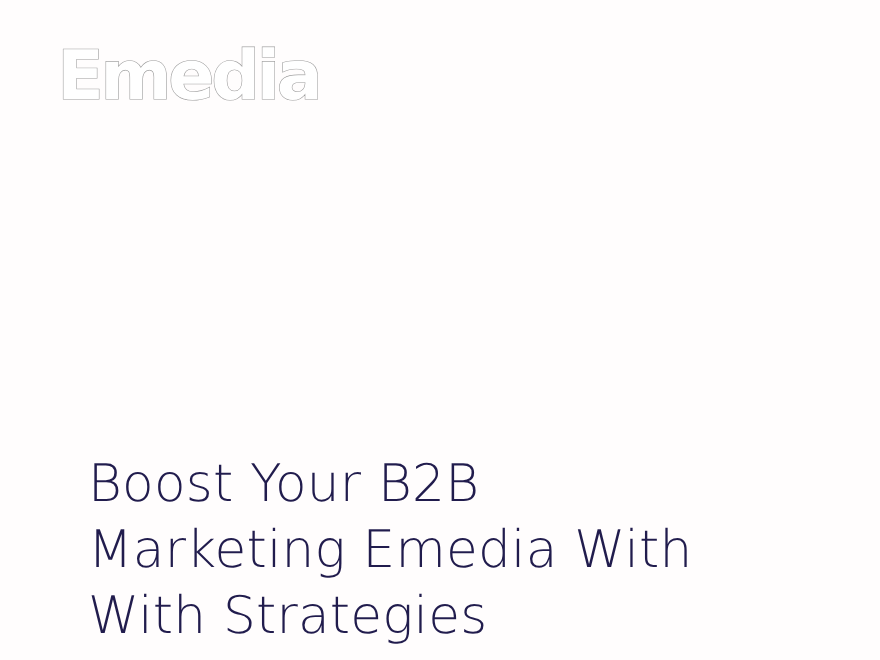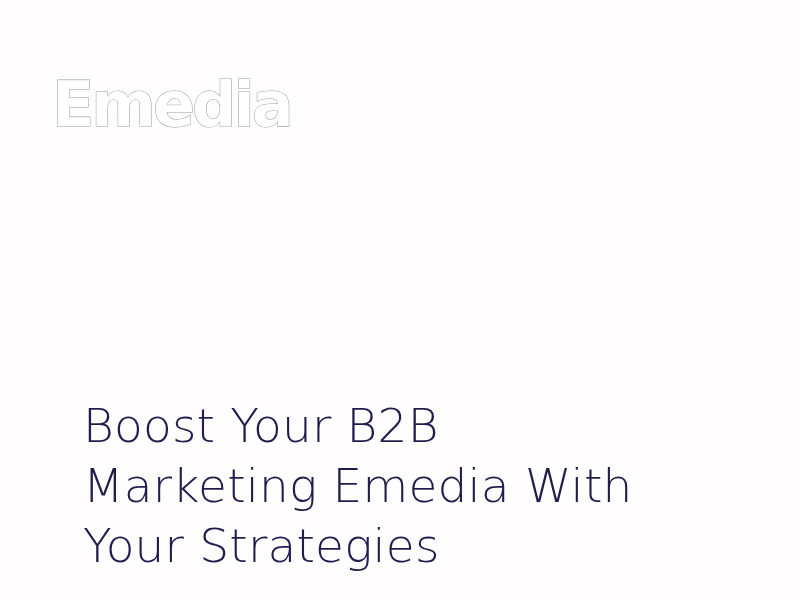--- a/index.html
+++ b/index.html
@@ -13,21 +13,20 @@
     background: #fffdfd;
     font-family: "Liberation Sans", sans-serif;
     overflow: hidden;
     position: relative;
   }
 
   .slide {
     position: absolute;
     inset: 0;
     background: #fffdfd;
-    margin-top: 36px;
   }
 
   
   .brand-logo {
     position: absolute;
     left: 52px;
     top: 34px;
     width: 240px;
     height: 72px;
   }
@@ -45,23 +44,24 @@
     fill: #ffffff;
     stroke: #9e9e9e;
     stroke-width: 1.1px;
     paint-order: stroke fill;
   }
 
   
   .title-block {
     position: absolute;
     left: 56px;
-    top: 360px;
+    top: 384px;
     display: flex;
     align-items: flex-end;
+    flex-direction: column;
   }
   .title-accent-bar {
     width: 3px;
     min-width: 3px;
     background: #211c4d;
     margin-top: 16px;
     margin-bottom: 10px;
   }
   .title-lines {
     padding-left: 24px;
@@ -88,17 +88,17 @@
     <svg viewBox="0 0 240 72" xmlns="http://www.w3.org/2000/svg">
       <text class="logo-wordmark-text" x="0" y="56">Emedia</text>
     </svg>
   </div>
 
   <div class="title-block">
     <div class="title-accent-bar"></div>
     <div class="title-lines">
       <div class="title-line">Boost Your B2B</div>
       <div class="title-line">Marketing Emedia With</div>
-      <div class="title-line">Your Strategies</div>
+      <div class="title-line">With Strategies</div>
     </div>
   </div>
 
 </div>
 
 </body></html>

